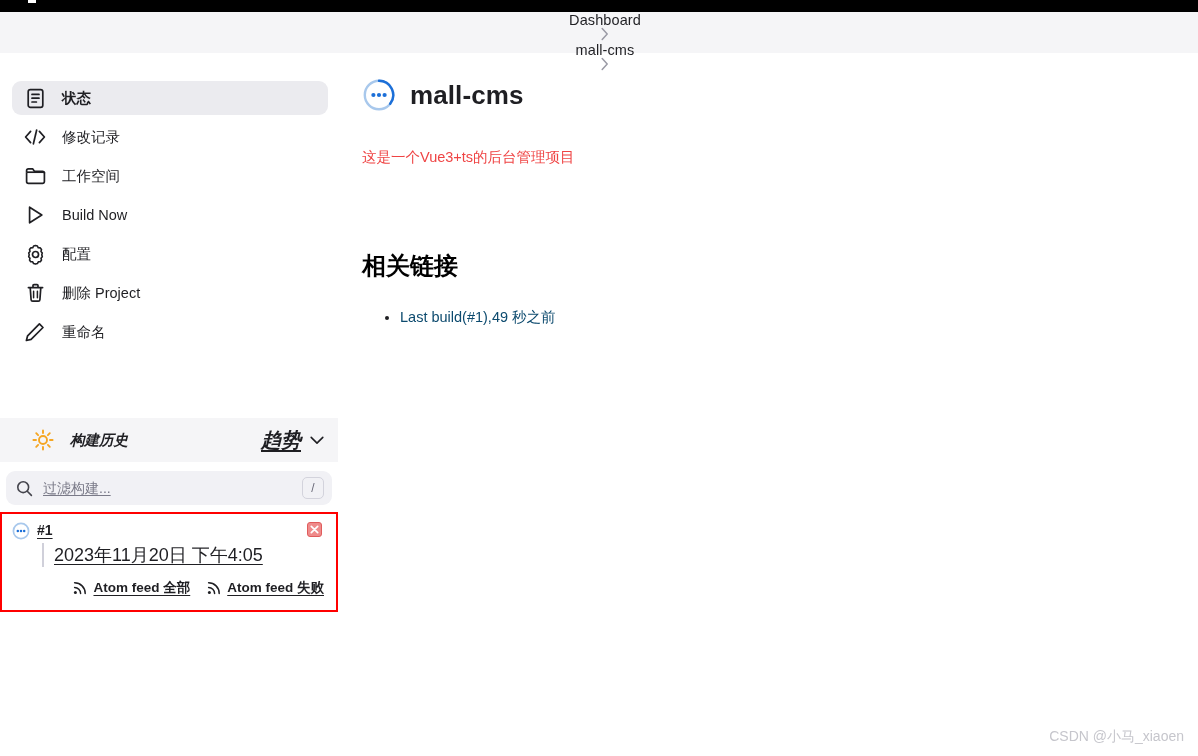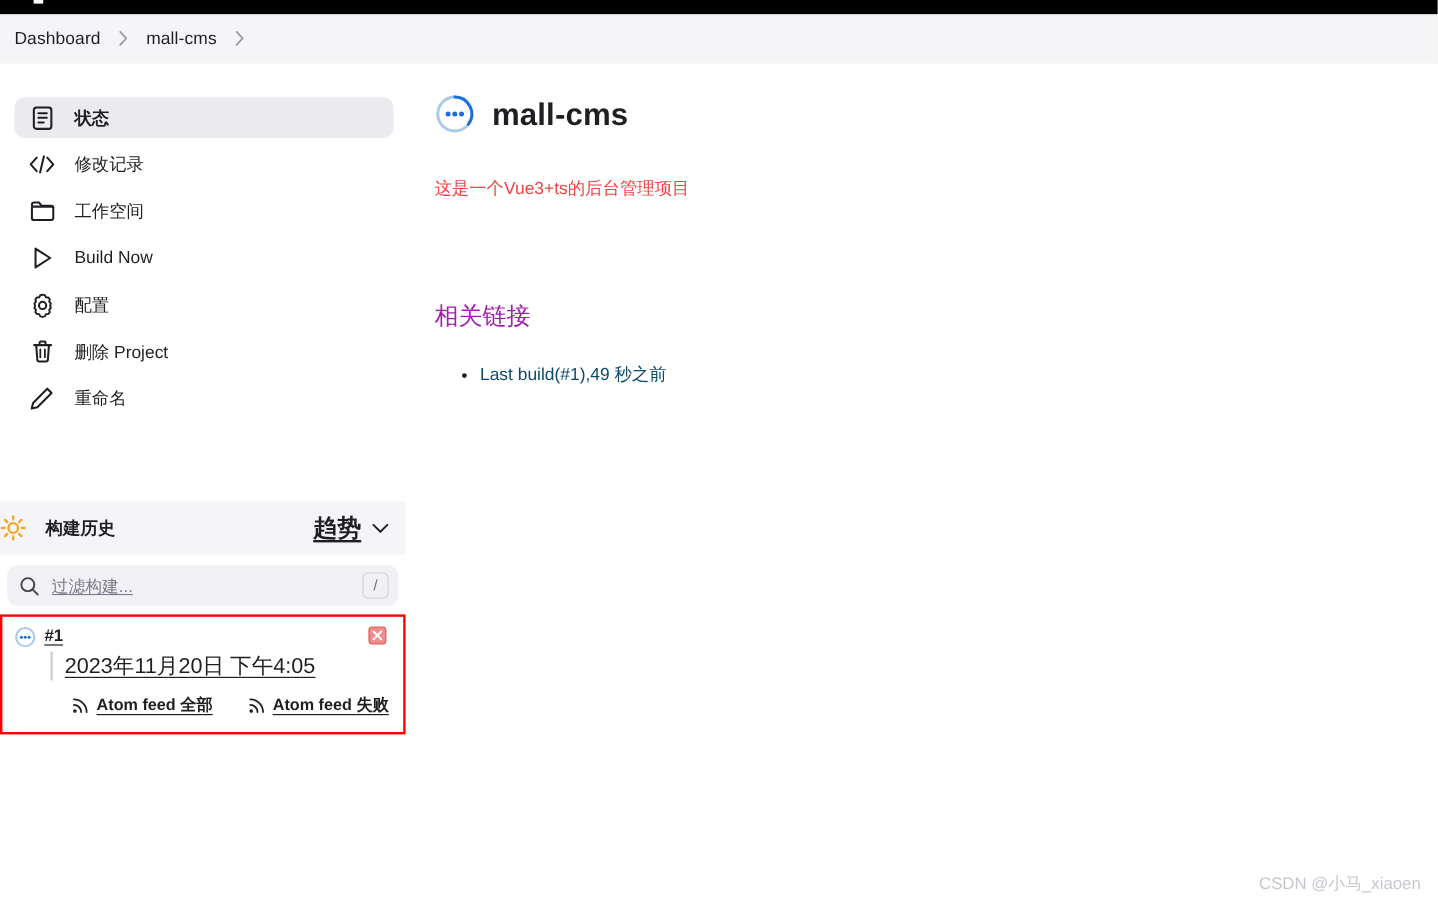--- a/index.html
+++ b/index.html
@@ -21,20 +21,21 @@
     width: 8px; height: 3px; background: #ffffff;
   }
 
   
   .breadcrumb-bar {
     position: absolute; left: 0; top: 12px;
     width: 1198px; height: 41px;
     background: #f5f5f7;
     display: flex; align-items: center;
     padding-left: 12px;
+    flex-direction: column;
   }
   .crumb {
     font-size: 14.5px; color: #1f1f23;
     letter-spacing: .1px;
   }
   .crumb-sep {
     color: #9a9aa5; font-size: 14px;
     margin: 0 14px; line-height: 1;
     display: inline-block; transform: translateY(-1px);
   }
@@ -68,21 +69,22 @@
     white-space: nowrap;
   }
   .task.active .task-label { font-weight: 700; }
 
   
   .bh-wrap { position: absolute; left: 0; top: 418px; width: 338px; }
   .bh-header {
     display: flex; align-items: center;
     height: 44px;
     background: #f5f5f7;
-    padding: 0 14px 0 0;
+    padding: 0 14px 0 32px;
+    font-style: italic;
   }
   .bh-sun { width: 22px; height: 22px; margin-right: 16px; flex: 0 0 22px; }
   .bh-title { font-size: 14.5px; font-weight: 700; color: #1f1f23; }
   .bh-trend-wrap { margin-left: auto; display: flex; align-items: center; cursor: pointer; }
   .bh-trend {
     font-size: 20px; font-weight: 700; color: #1f1f23;
     text-decoration: underline; text-underline-offset: 2.5px;
   }
   .bh-chevron { margin-left: 9px; color: #1f1f23; display: flex; }
 
@@ -166,21 +168,21 @@
     background: #ef8b8b;
     border: 1px solid #e05c5c;
     border-radius: 3px;
     display: flex; align-items: center; justify-content: center;
     cursor: pointer;
   }
   .build-del svg { display: block; }
 
   .feeds {
     display: flex; align-items: center; justify-content: flex-end;
-    gap: 30px;
+    gap: 17px;
     padding: 12px 14px 10px 0;
   }
   .feed {
     display: flex; align-items: center; gap: 6px; cursor: pointer;
   }
   .feed-icon { color: #1f1f23; display: flex; }
   .feed-label {
     font-size: 13.5px; font-weight: 700; color: #1f1f23;
     text-decoration: underline; text-underline-offset: 2.5px;
     white-space: nowrap;
@@ -196,21 +198,21 @@
   .job-title {
     font-size: 26px; font-weight: 700; color: #1f1f23;
     letter-spacing: .1px;
   }
   .job-desc {
     margin-top: 36px;
     font-size: 14.5px; color: #ef4444;
   }
   .section-title {
     margin-top: 83px;
-    font-size: 20px; font-weight: 400; color: #a21caf;
+    font-size: 24px; font-weight: 700; color: #000000;
   }
   .links { margin-top: 26px; padding-left: 38px; }
   .links li {
     list-style: disc;
     font-size: 14.5px;
     color: #1f1f23;
   }
   .links li::marker { color: #1f1f23; }
   .link-a {
     color: #0c4a6e; text-decoration: none; cursor: pointer;

